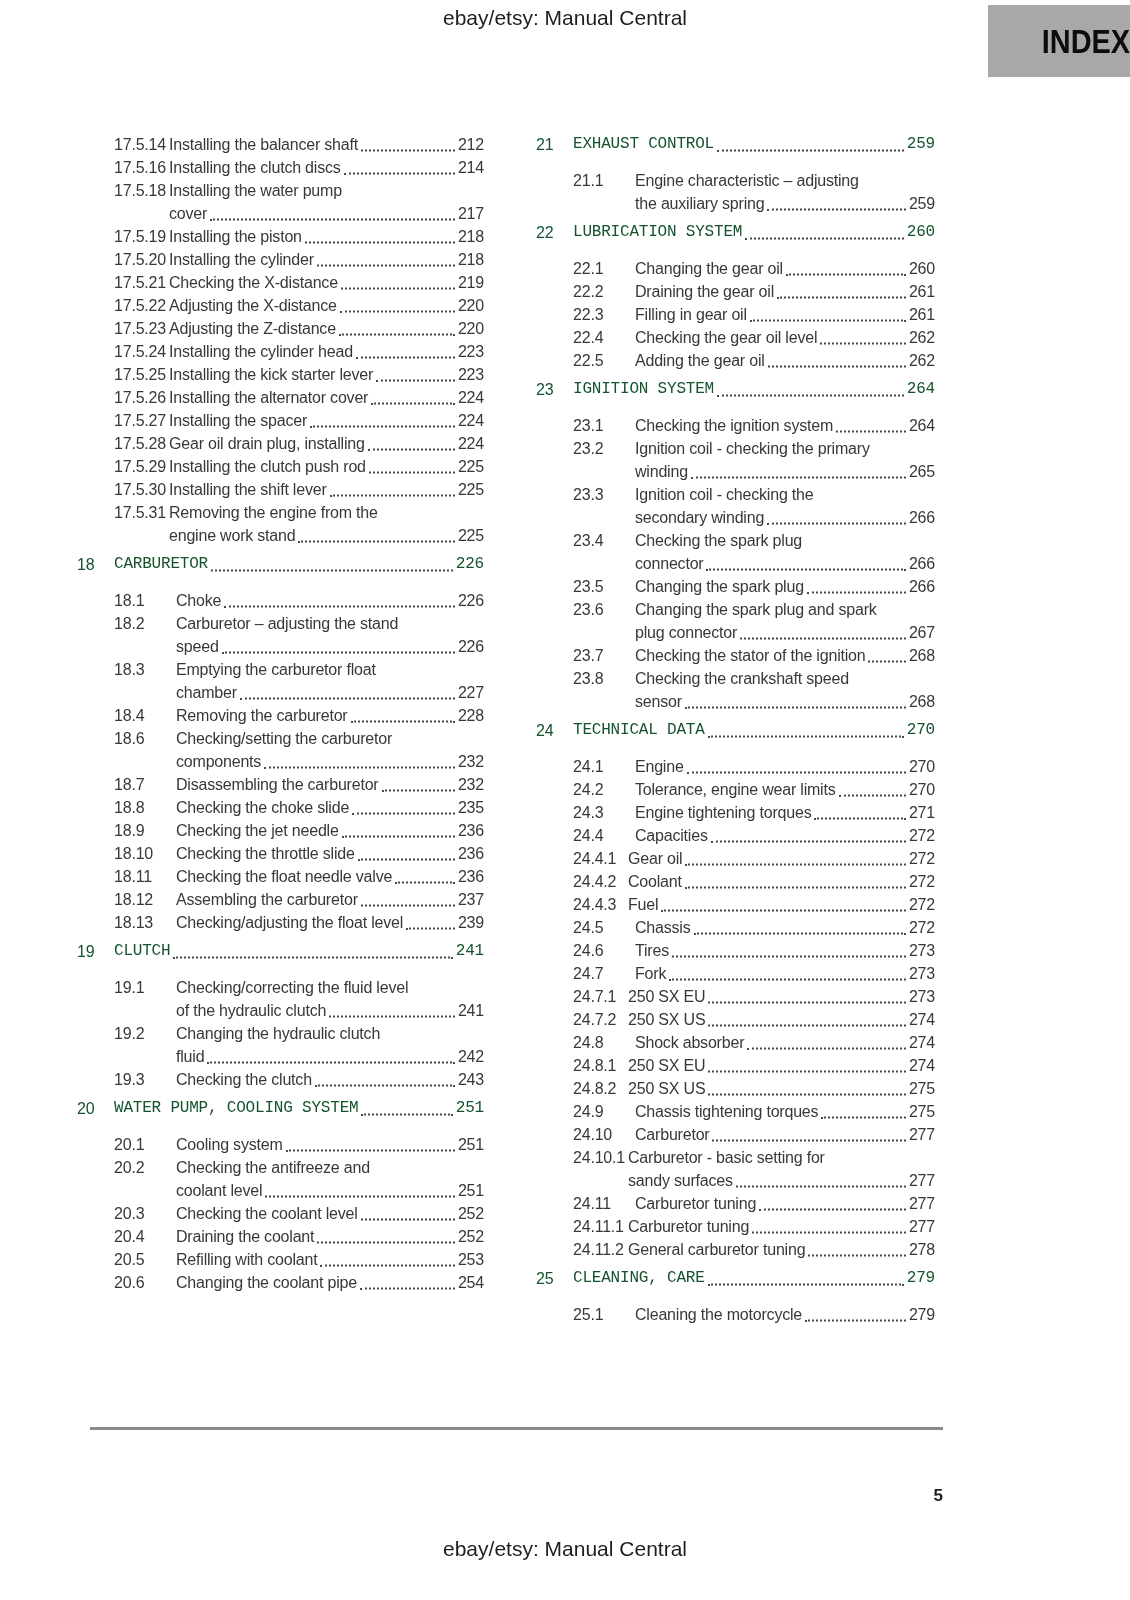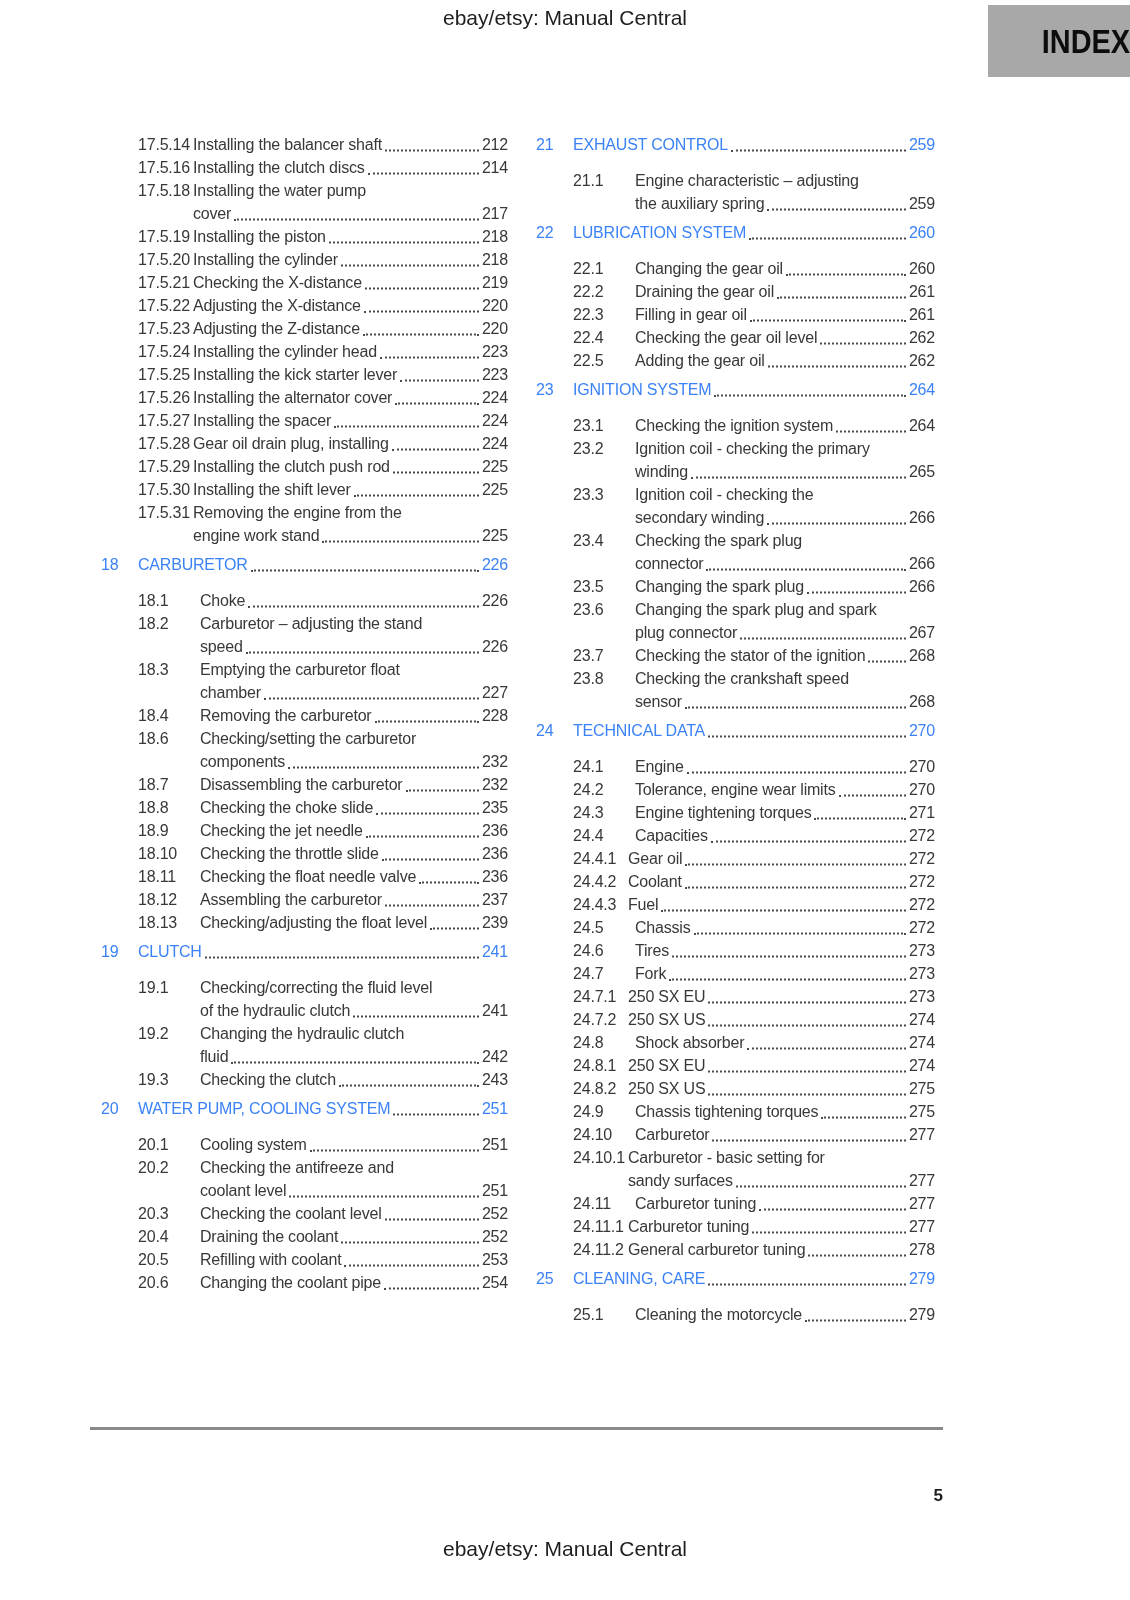--- a/index.html
+++ b/index.html
@@ -15,27 +15,27 @@
     position:absolute; top:5px; left:988px; width:132px; height:72px;
     background:#a8a8a8; display:flex; align-items:center; justify-content:center;padding-left:32px;
   }
   .index-tab span {
     font-weight:bold; font-size:34px; color:#0d0d0d; transform:scaleX(0.85);
   }
   .toc-col {
     position:absolute; top:133px; font-size:16px; letter-spacing:-0.2px;
     line-height:23px; color:#383838;
   }
-  .toc-col.left  { left:101px;  width:407px; }
+  .toc-col.left  { left:77px;  width:407px; }
   .toc-col.right { left:536px; width:399px; }
   .row { position:relative; }
   .row .num { position:absolute; left:37px; top:0; white-space:nowrap; }
   .row.lv1 .num { left:0; }
-  .row.lv1 { margin:6px 0 13px; color:#3b82f6; }
-  .row.lv1 .body { margin-left:37px; }
+  .row.lv1 { margin:6px 0 13px; color:#14532d; }
+  .row.lv1 .body { margin-left:37px;font-family:Liberation Mono, monospace; }
   .row.lv2 .body { margin-left:99px;text-align:right; }
   .row.lv3 .body { margin-left:92px; }
   .toc-col .row:first-child { margin-top:0; }
   .line { display:flex; }
   .t { white-space:nowrap; }
   .dots {
     flex:1 1 10px; min-width:10px; margin:0 3px;
     border-bottom:2px dotted #4a4a4a; align-self:flex-end;
     transform:translateY(-4.5px); height:0;
   }

